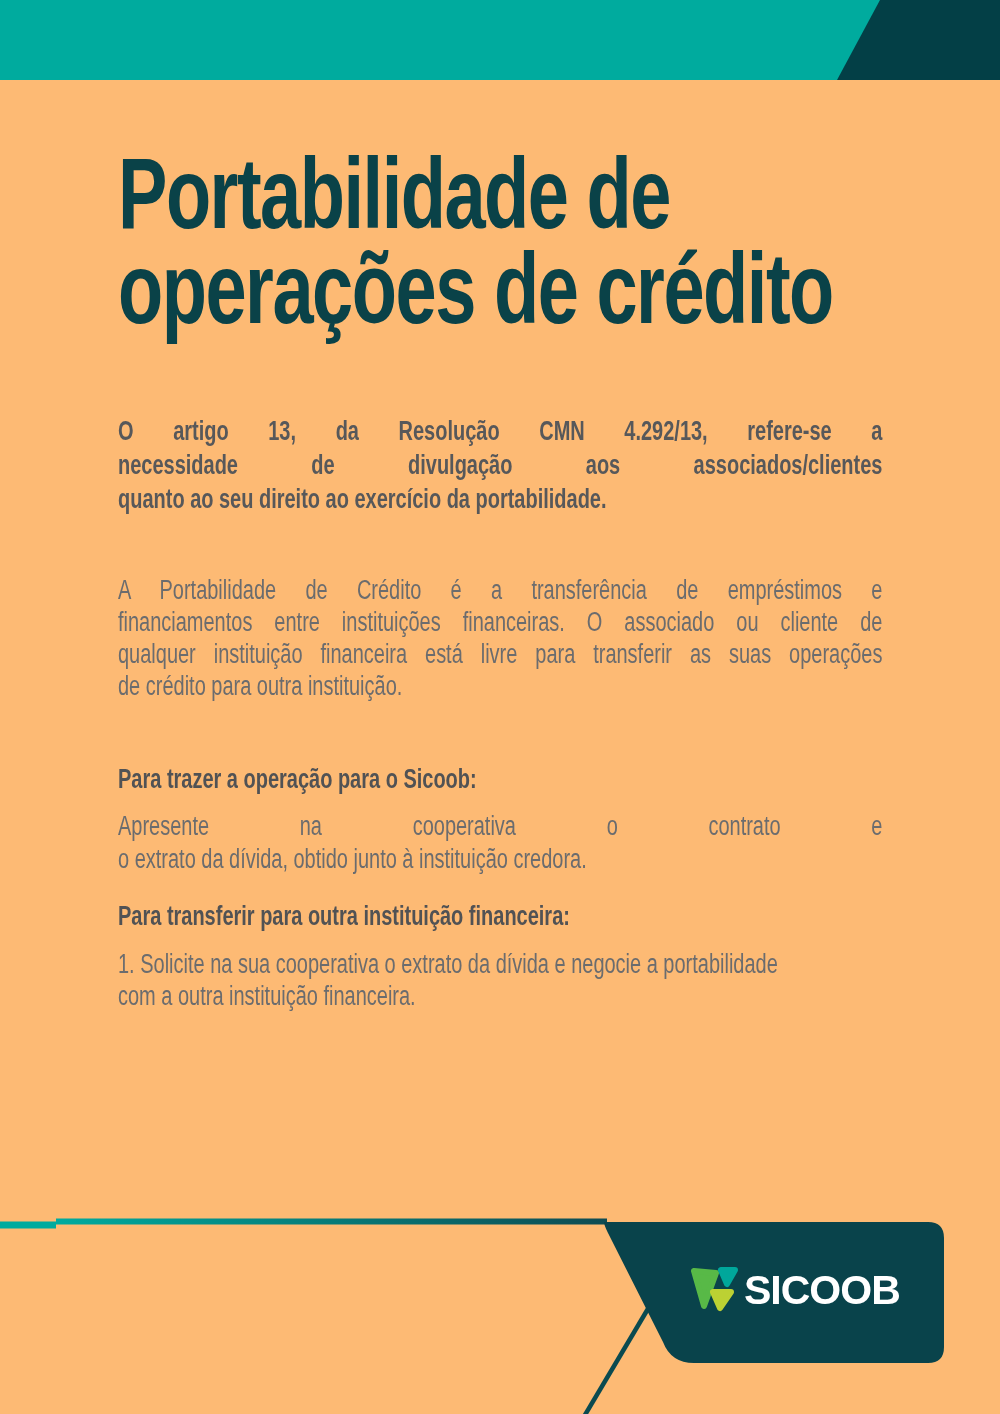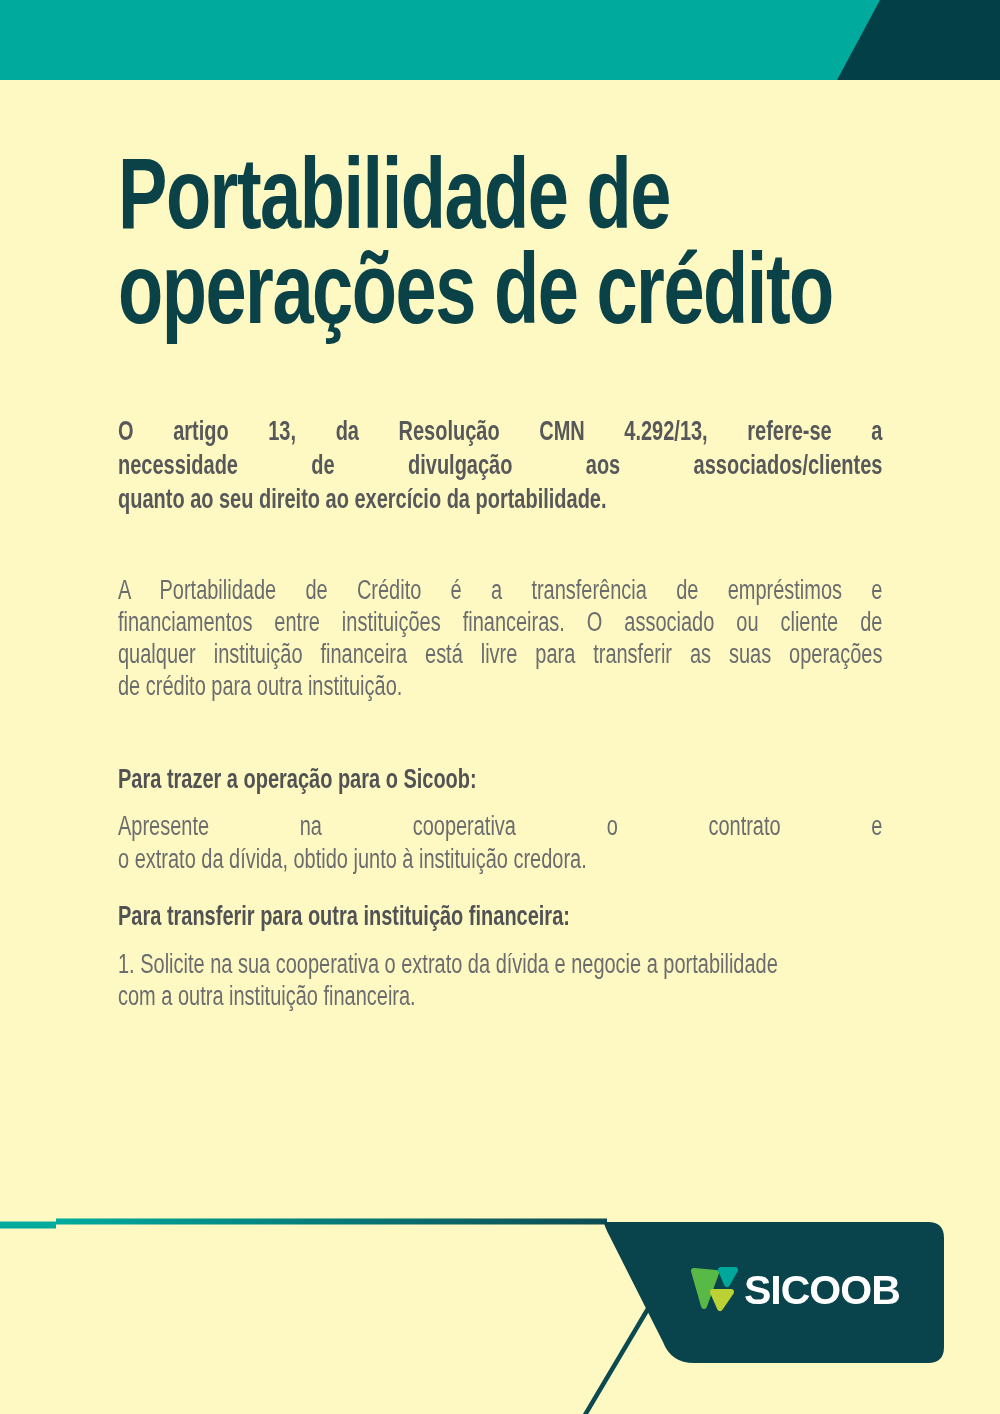--- a/index.html
+++ b/index.html
@@ -1,19 +1,19 @@
 <!DOCTYPE html>
 <html><head>
 <meta charset="utf-8">
 <style>
   html,body{margin:0;padding:0;background:#e8e8e8;}
   *{box-sizing:border-box;}
   .page{
     position:relative;width:1000px;height:1414px;margin:0 auto;
-    background:#fef9c3;overflow:hidden;
+    background:#fdba74;overflow:hidden;
     font-family:"Liberation Sans","DejaVu Sans",sans-serif;
   }
   
   .topbar{position:absolute;left:0;top:0;width:1000px;height:80px;background:#00AB9E;}
   .topcorner{
     position:absolute;right:0;top:0;width:163px;height:80px;background:#033F46;
     clip-path:polygon(43px 0,163px 0,163px 80px,0 80px);
   }
   
   .content{

